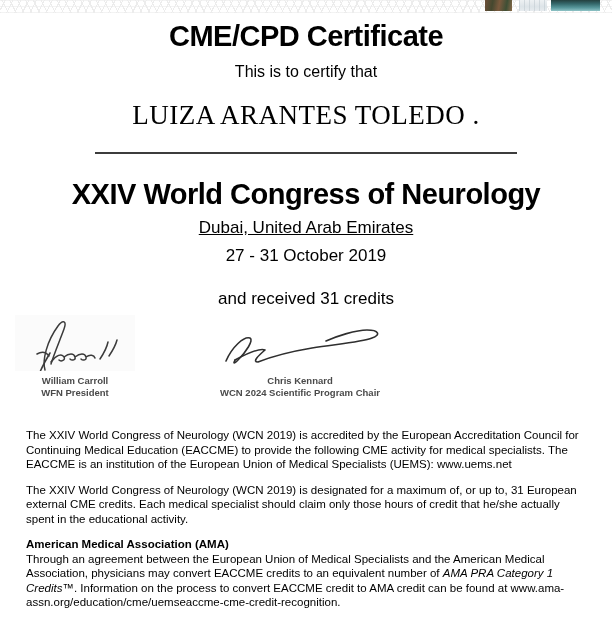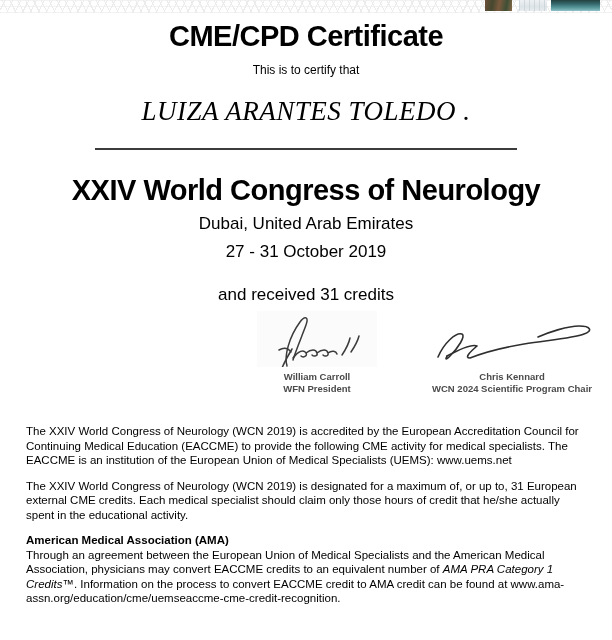--- a/index.html
+++ b/index.html
@@ -32,41 +32,41 @@
   .photo-3 { left: 551px; width: 49px;
     background: linear-gradient(180deg, #24403f 0%, #35696c 35%, #58979b 70%, #8fc3c6 100%); }
 
   
   .content { position: relative; padding-top: 16px; text-align: center; }
 
   .cert-title {
     font-size: 29px; font-weight: bold; letter-spacing: -0.5px;
     margin: 4px 0 0;
   }
-  .certify-line { font-size: 12px; margin-top: 10px; }
+  .certify-line { font-size: 16px; margin-top: 10px; }
   .recipient-name {
     font-family: "Liberation Serif", serif;
-    font-size: 27px; margin-top: 19px; letter-spacing: 0.5px; font-style: italic;
+    font-size: 27px; margin-top: 19px; letter-spacing: 0.5px;
   }
   .divider {
     width: 422px; margin: 21px auto 0;
     border: none; border-top: 2px solid #3c3c3c; height: 0;
   }
   .participated-line { font-size: 16px; margin-top: 14px; }
   .congress-title {
     font-size: 29px; font-weight: bold; letter-spacing: -0.5px; margin-top: 24px;
   }
-  .location-line { font-size: 17px; margin-top: 7px; }
+  .location-line { font-size: 17px; margin-top: 7px; text-decoration: underline; }
   .dates-line    { font-size: 17px; margin-top: 8px; }
   .credits-line  { font-size: 17px; margin-top: 23px; }
 
   
   .sig-row {
     margin-top: 6px;
-    display: flex; justify-content: flex-end; align-items: flex-start; gap: 20px;
+    display: flex; justify-content: flex-start; align-items: flex-start; gap: 50px;
   }
   .sig-col { text-align: center; }
   .sig-col.left  { width: 150px; }
   .sig-col.right { width: 200px; }
   .sig-img-wrap { display: inline-block; }
   .sig-col.left .sig-img-wrap { background: #fbfbfb; }
   .sig-svg { display: block; }
   .sig-svg path { fill: none; stroke-linecap: round; stroke-linejoin: round; }
   .sig-name, .sig-role {
     font-size: 9.5px; font-weight: bold; color: #4a4a4a; line-height: 11.5px;

